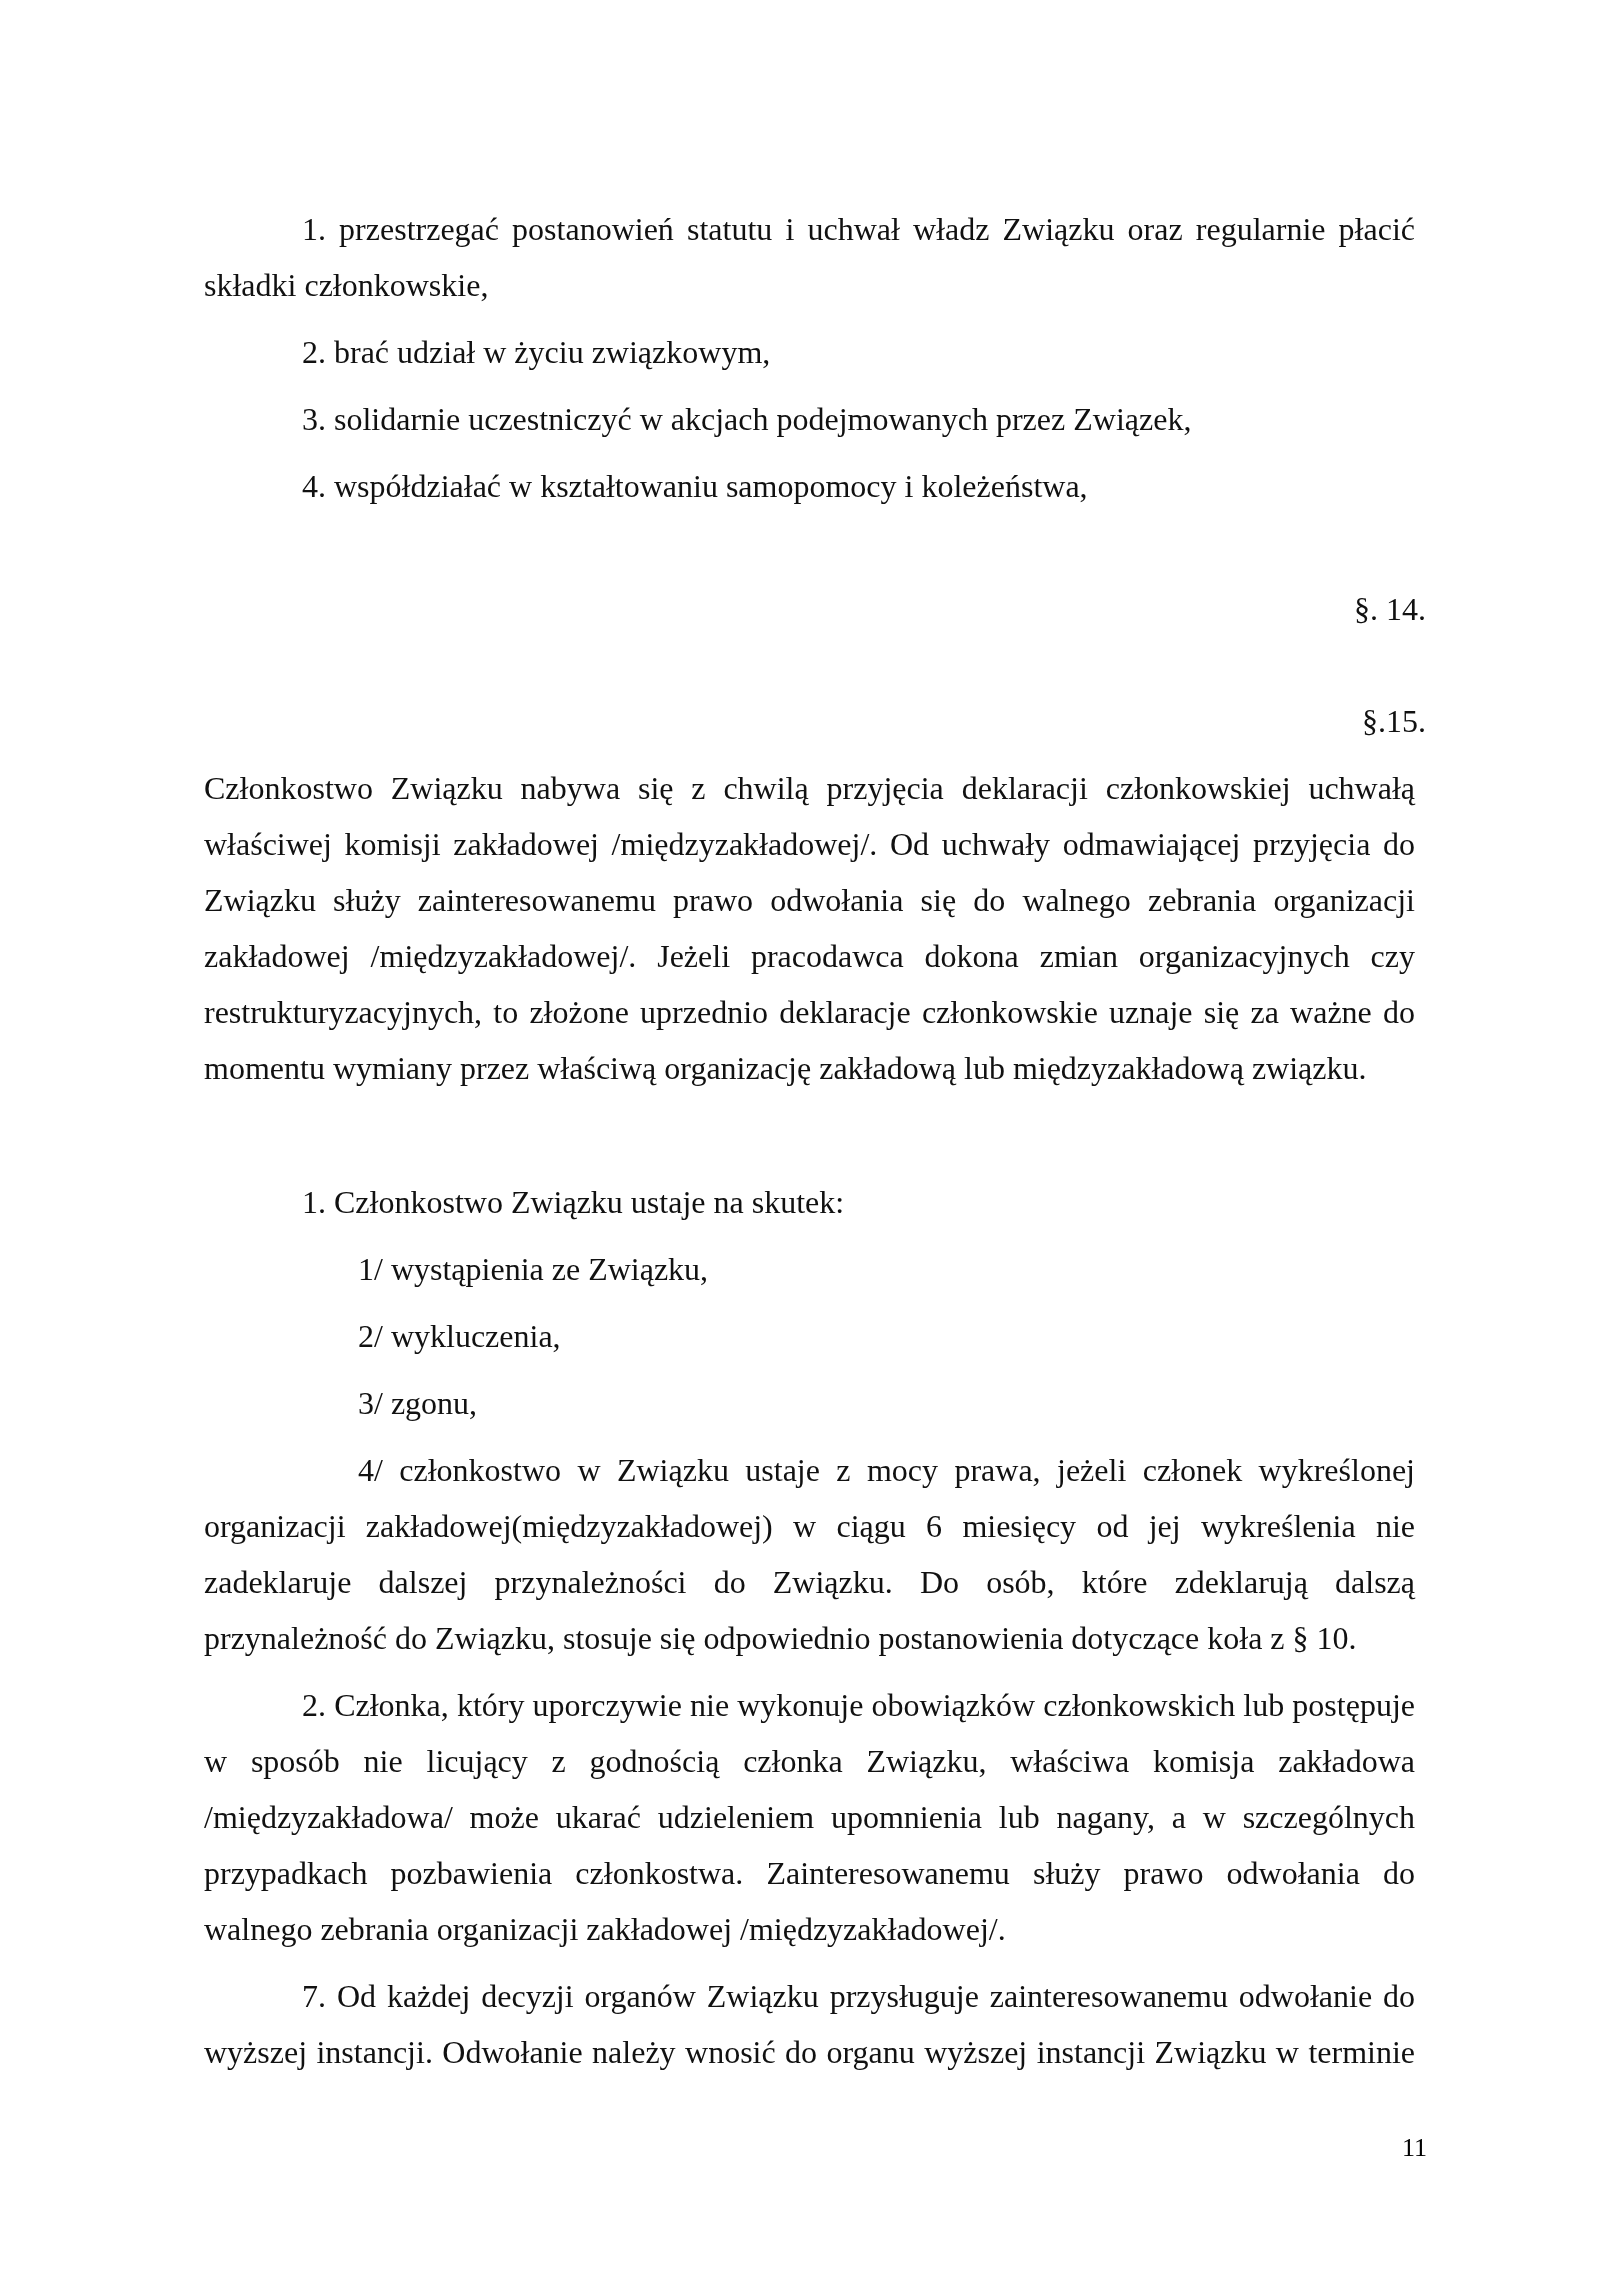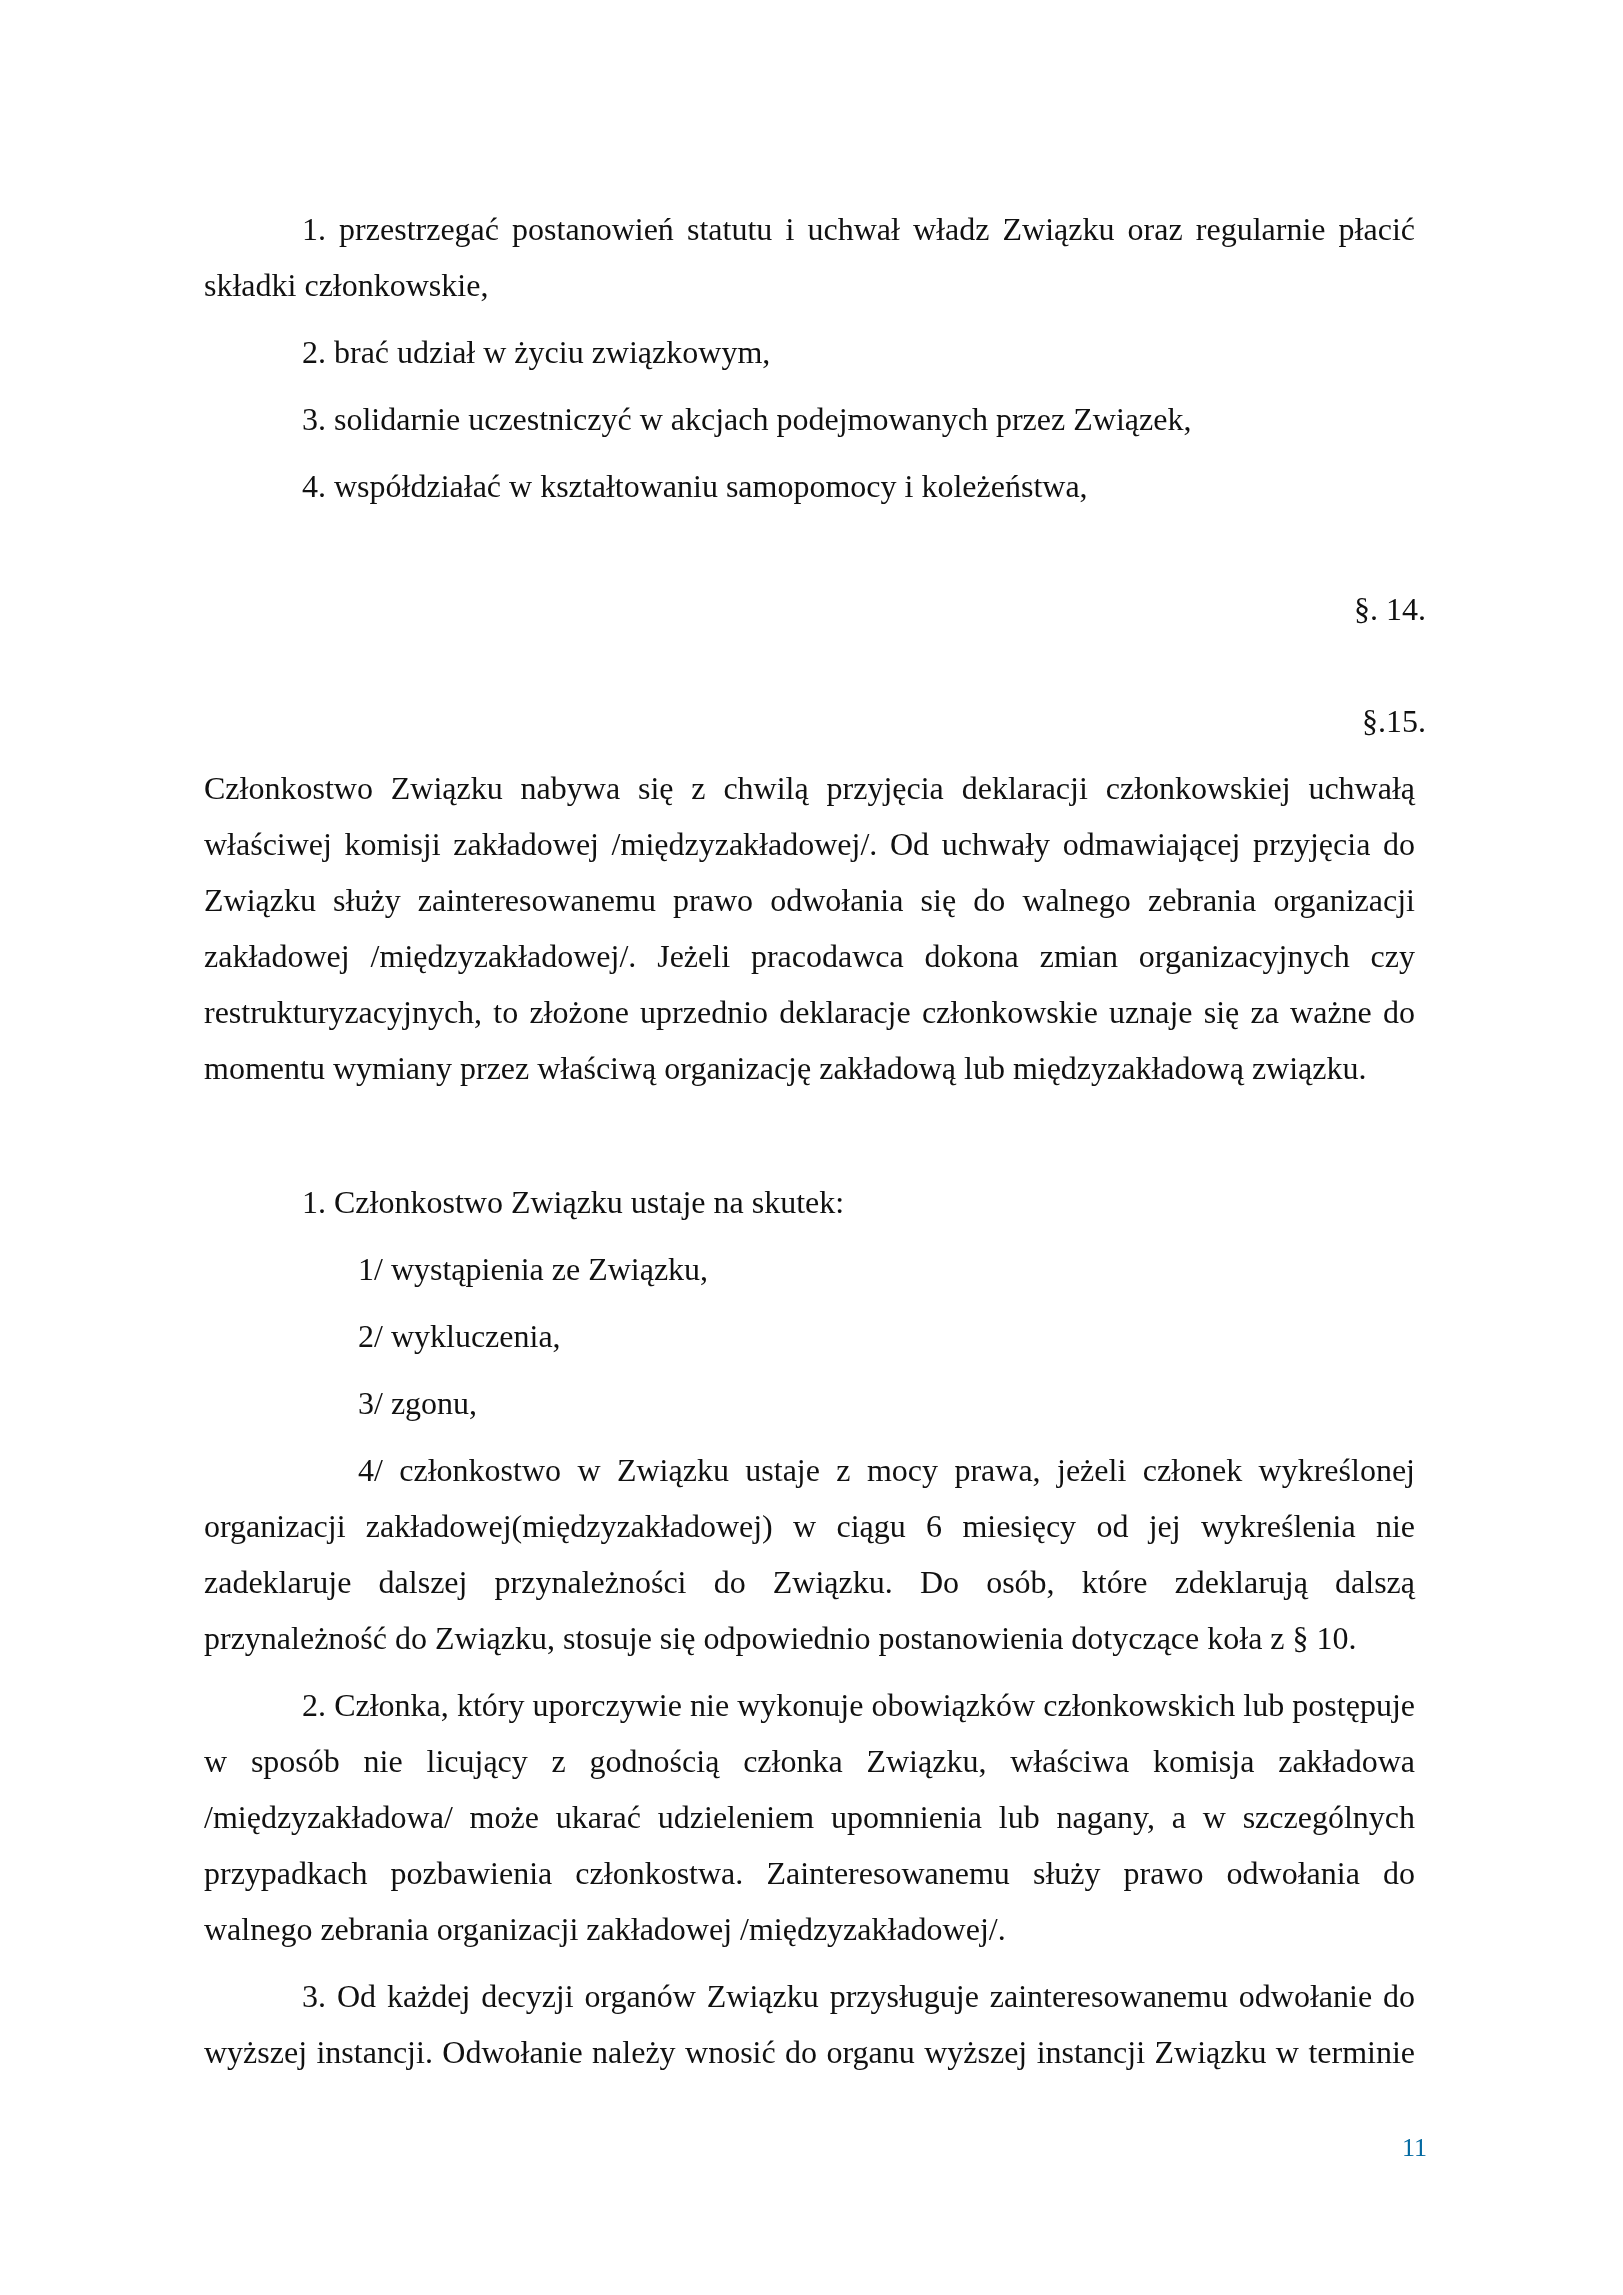--- a/index.html
+++ b/index.html
@@ -20,21 +20,21 @@
   .item1 { padding-left: 98px; }
   .item2 { padding-left: 154px; }
   .heading { text-align: right; margin: 0; }
   .gap { height: 56px; }
   .page-number {
     position: absolute;
     right: 196px;
     top: 2133px;
     font-family: "Liberation Serif", "DejaVu Serif", serif;
     font-size: 26px;
-    color: #0369a1;
+    color: #000000;
   }
 </style>
 </head>
 <body>
 
 <div class="page">
   <p class="p indent1">1. przestrzegać postanowień statutu i uchwał władz Związku oraz regularnie płacić składki członkowskie,</p>
   <p class="p item1">2. brać udział w życiu związkowym,</p>
   <p class="p item1">3. solidarnie uczestniczyć w akcjach podejmowanych przez Związek,</p>
   <p class="p item1">4. współdziałać w kształtowaniu samopomocy i koleżeństwa,</p>
@@ -46,17 +46,17 @@
   <p class="heading">§.15.</p>
   <p class="p">Członkostwo Związku nabywa się z chwilą przyjęcia deklaracji członkowskiej uchwałą właściwej komisji zakładowej /międzyzakładowej/. Od uchwały odmawiającej przyjęcia do Związku służy zainteresowanemu prawo odwołania się do walnego zebrania organizacji zakładowej /międzyzakładowej/. Jeżeli pracodawca dokona zmian organizacyjnych czy restrukturyzacyjnych, to złożone uprzednio deklaracje członkowskie uznaje się za ważne do momentu wymiany przez właściwą organizację zakładową lub międzyzakładową związku.</p>
 
   <div class="gap"></div>
   <p class="p item1">1. Członkostwo Związku ustaje na skutek:</p>
   <p class="p item2">1/ wystąpienia ze Związku,</p>
   <p class="p item2">2/ wykluczenia,</p>
   <p class="p item2">3/ zgonu,</p>
   <p class="p indent2">4/ członkostwo w Związku ustaje z mocy prawa, jeżeli członek wykreślonej organizacji zakładowej(międzyzakładowej) w ciągu 6 miesięcy od jej wykreślenia nie zadeklaruje dalszej przynależności do Związku. Do osób, które zdeklarują dalszą przynależność do Związku, stosuje się odpowiednio postanowienia dotyczące koła z § 10.</p>
   <p class="p indent1">2. Członka, który uporczywie nie wykonuje obowiązków członkowskich lub postępuje w sposób nie licujący z godnością członka Związku, właściwa komisja zakładowa /międzyzakładowa/ może ukarać udzieleniem upomnienia lub nagany, a w szczególnych przypadkach pozbawienia członkostwa. Zainteresowanemu służy prawo odwołania do walnego zebrania organizacji zakładowej /międzyzakładowej/.</p>
-  <p class="p indent1" style="text-align-last: justify;">3. Od każdej decyzji organów Związku przysługuje zainteresowanemu odwołanie do wyższej instancji. Odwołanie należy wnosić do organu wyższej instancji Związku w terminie</p>
+  <p class="p indent1" style="text-align-last: justify;">7. Od każdej decyzji organów Związku przysługuje zainteresowanemu odwołanie do wyższej instancji. Odwołanie należy wnosić do organu wyższej instancji Związku w terminie</p>
 </div>
 
 <div class="page-number">11</div>
 
 
 </body></html>

